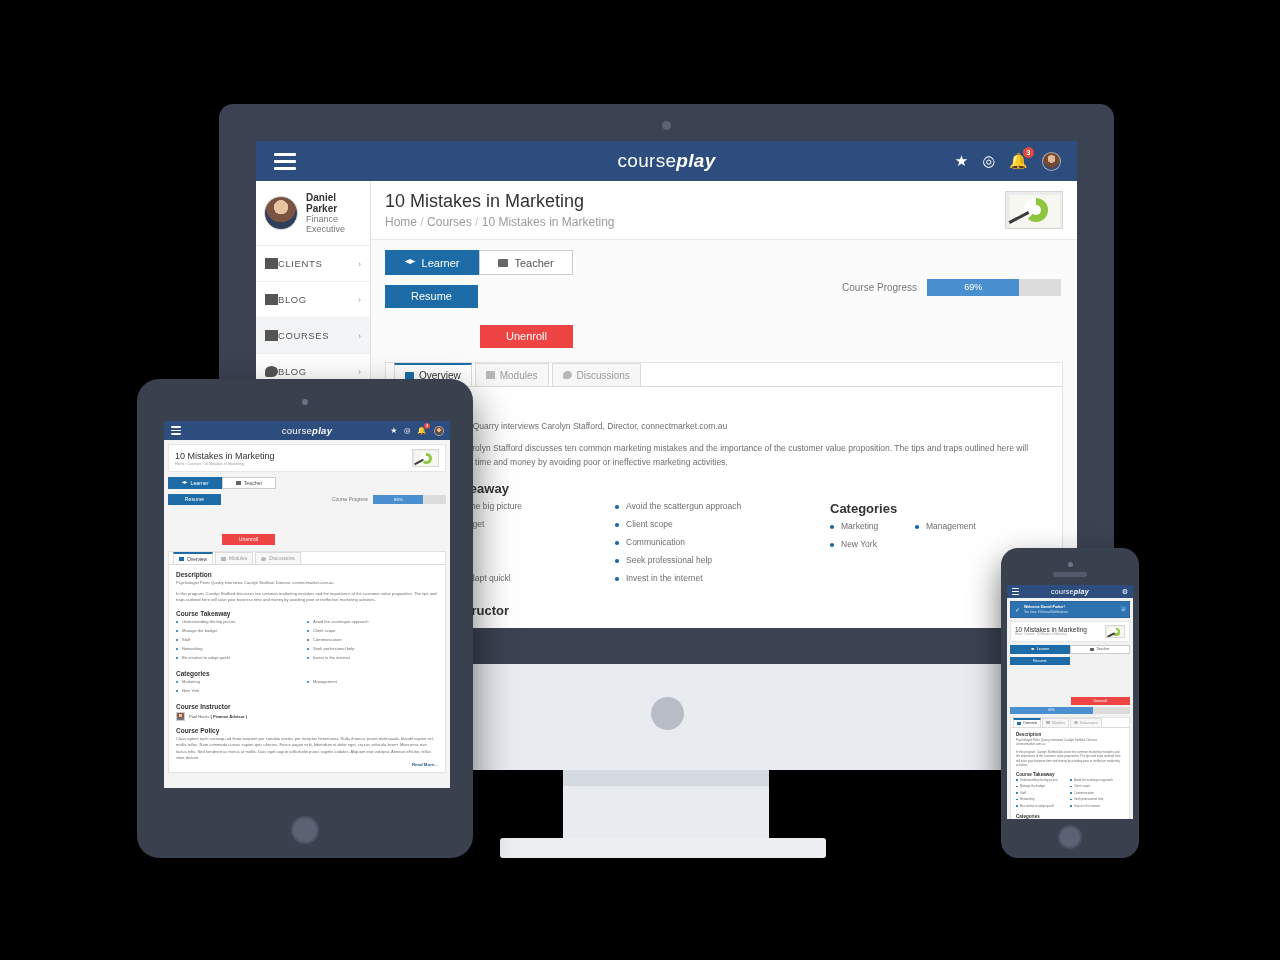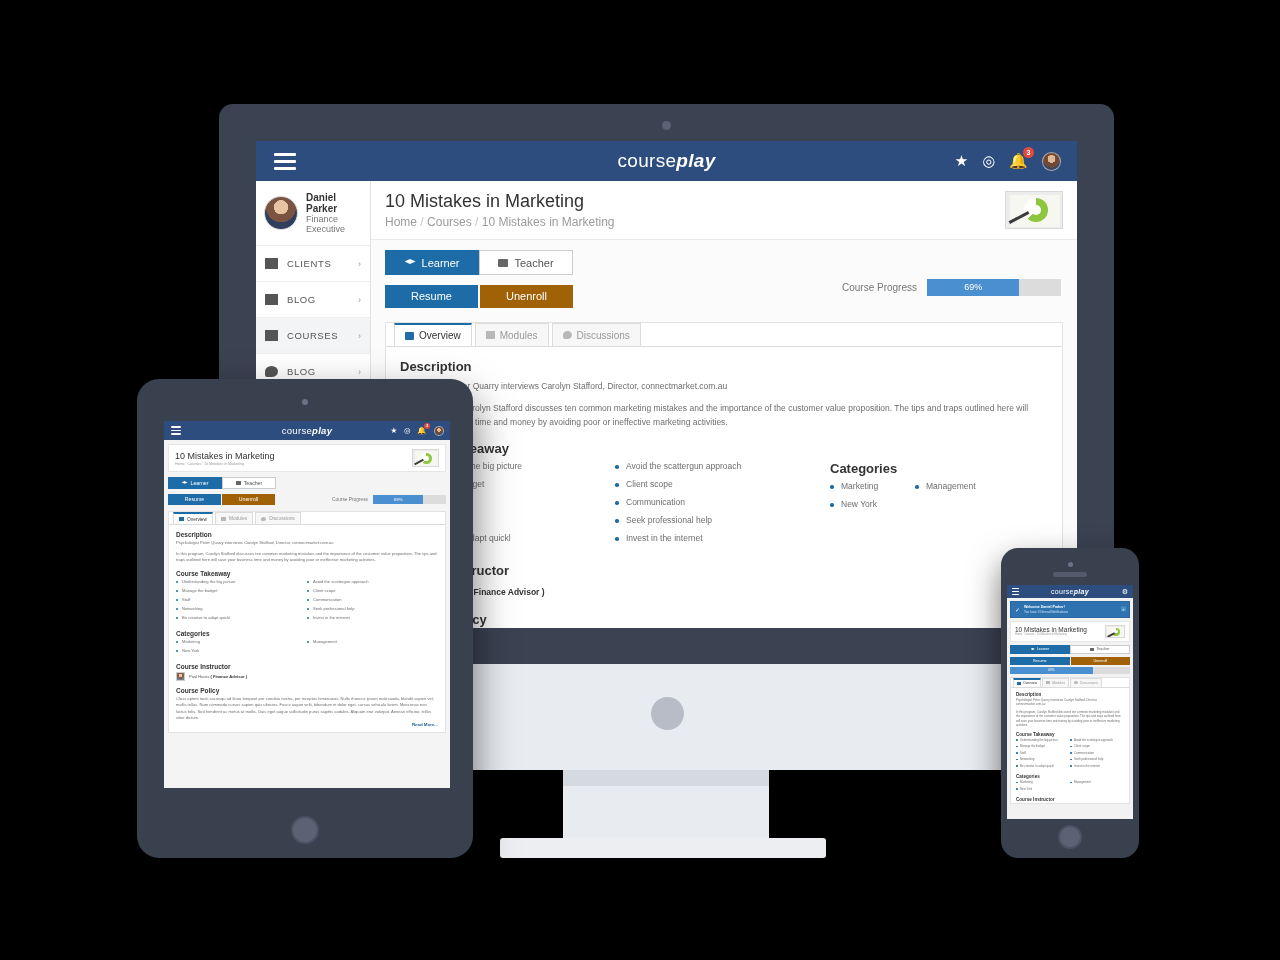--- a/index.html
+++ b/index.html
@@ -43,21 +43,21 @@
   .thumb .pie::after { content:""; position:absolute; inset:30%; border-radius:50%; background:#fdfdfb; }
   .thumb .doc { position:absolute; background:#f6f7f1; }
   .thumb .pen { position:absolute; background:#3b3b3b; transform: rotate(-28deg); }
 
   .segtabs { display: flex; }
   .segtab { border: 1px solid #ccc; background: #fff; color: #555; display: flex; align-items: center; justify-content: center; }
   .segtab.on { background: #1d6ca8; border-color: #1d6ca8; color: #fff; }
 
   .btnrow { display: flex; }
   .btn { background: #1d6ca8; color: #fff; text-align: center; }
-  .btn.alt { background: #a16207; }
+  .btn.alt { background: #ef4444; margin-top: 40px; }
 
   .progwrap { display: flex; align-items: center; }
   .proglabel { color: #777; }
   .progbar { background: #dcdcdc; position: relative; overflow: hidden; }
   .progfill { background: #4a8fd0; height: 100%; color: #fff; text-align: center; }
 
   .tabs { display: flex; border-bottom: 1px solid #dcdcdc; }
   .tab { background: #f7f7f7; border: 1px solid #dcdcdc; border-bottom: none; color: #9a9a9a; display: flex; align-items: center; }
   .tab.on { background: #fff; color: #333; border-top: 2px solid #1d6ca8; }
 
@@ -104,21 +104,21 @@
   .d .tr { position: absolute; right: 16px; display: flex; align-items: center; gap: 14px; }
   .d .tr .ic { font-size: 15px; position: relative; }
   .d .avatar-dot { width: 19px; height: 19px; }
   .d .badge { font-size: 7px; width: 11px; height: 11px; line-height: 11px; top: -5px; right: -6px; }
   .d .body { display: flex; height: 447px; }
   .d .sidebar { width: 115px; flex: none; }
   .d .profile { padding: 11px 8px; gap: 8px; }
   .d .profile .pic { width: 34px; height: 34px; }
   .d .pname { font-size: 10px; }
   .d .prole { font-size: 9px; }
-  .d .navitem { padding: 12px 9px; gap: 9px; font-size: 9.5px; justify-content: space-between; }
+  .d .navitem { padding: 12px 9px; gap: 0; font-size: 9.5px; justify-content: space-between; }
   .d .nicon { width: 13px; height: 11px; }
   .d .chev { font-size: 9px; }
   .d .content { flex: 1; background: #fbfbfb; }
   .d .pagehead { padding: 10px 14px; }
   .d .ptitle { font-size: 18px; }
   .d .crumbs { font-size: 12px; margin-top: 3px; }
   .d .thumb { width: 58px; height: 38px; }
   .d .segtabs { margin: 10px 14px 0; }
   .d .segtab { height: 25px; width: 94px; font-size: 11px; gap: 6px; }
   .d .btnrow { margin: 10px 14px 0; gap: 2px; }

